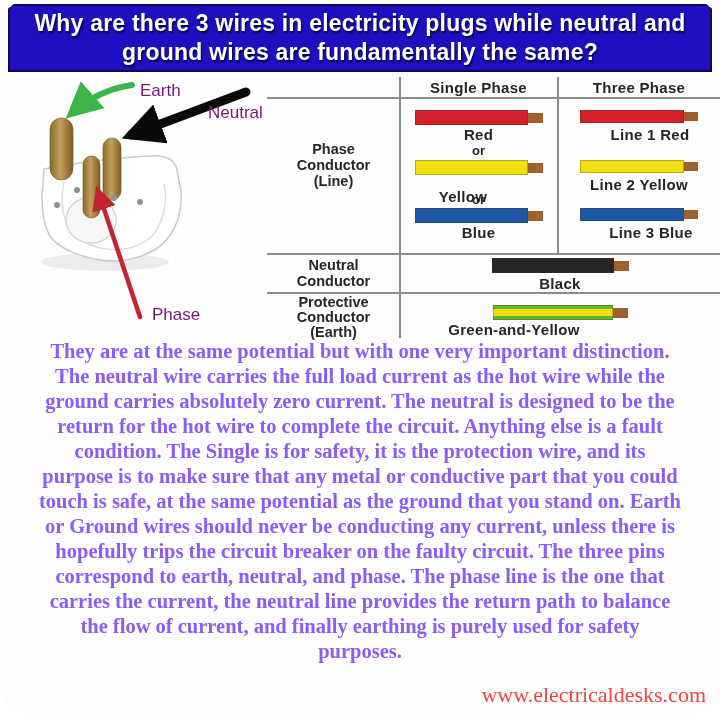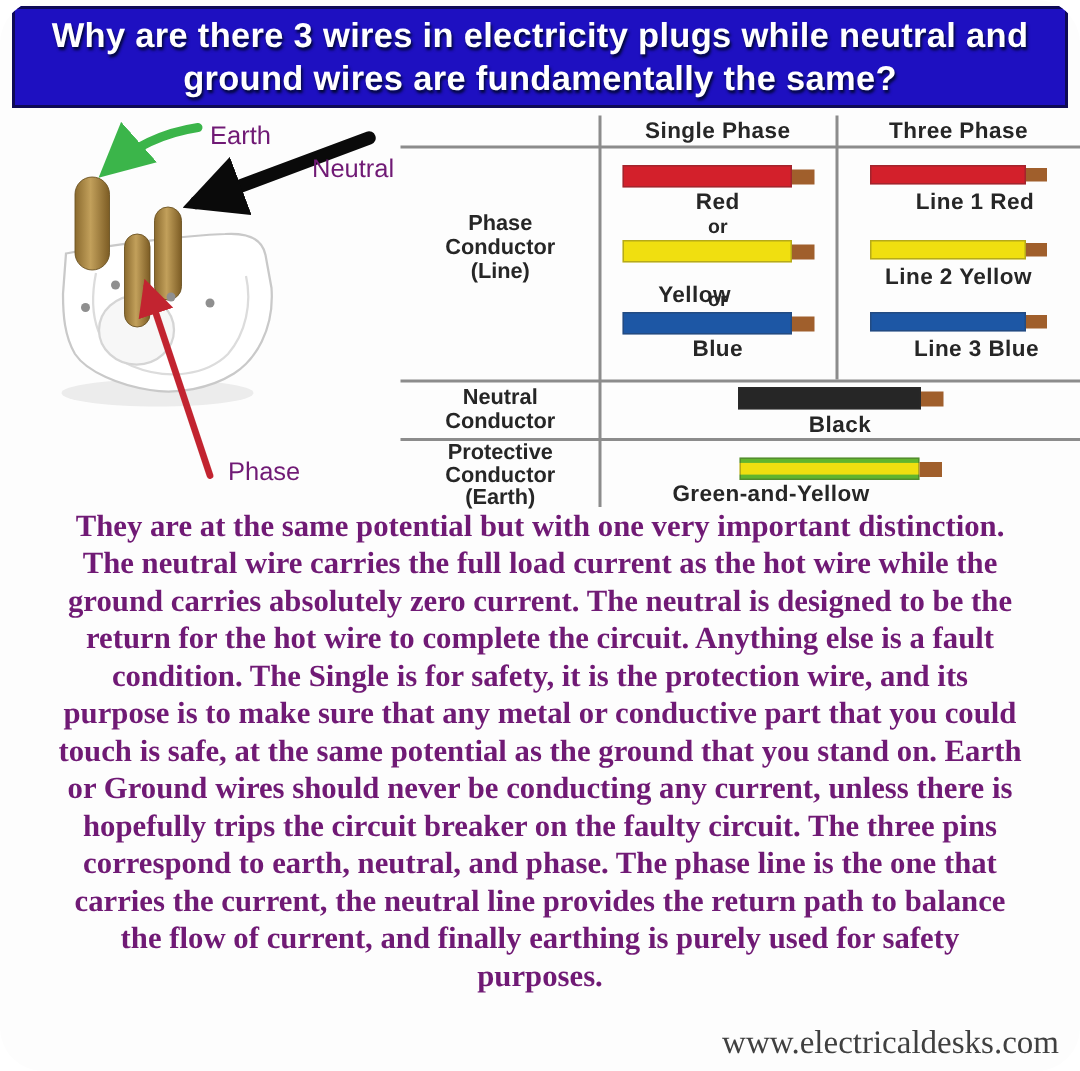--- a/index.html
+++ b/index.html
@@ -29,21 +29,21 @@
   .wirelab{font-size:15px;letter-spacing:0.3px;}
   .orlab{font-size:13px;}
   .wire{display:flex;align-items:center;justify-content:center;}
   .bar{height:15px;box-sizing:border-box;border:1px solid rgba(50,50,50,.30);}
   .bar-sm{height:13px;}
   .tip{width:15px;height:10px;}
   .tip-sm{width:14px;height:9px;}
   
   .para-line{
     width:720px;text-align:center;font-family:"Liberation Serif",serif;
-    font-weight:bold;font-size:20.5px;line-height:25px;color:#701a75;white-space:nowrap;
+    font-weight:bold;font-size:20.5px;line-height:25px;color:#8b5cf6;white-space:nowrap;
   }
   .footer{
     font-family:"Liberation Serif",serif;font-size:22px;white-space:nowrap;
     text-decoration:none;
   }
 </style>
 </head>
 <body>
 
 <div class="page">
@@ -189,15 +189,15 @@
     <div class="para-line">purpose is to make sure that any metal or conductive part that you could</div>
     <div class="para-line">touch is safe, at the same potential as the ground that you stand on. Earth</div>
     <div class="para-line">or Ground wires should never be conducting any current, unless there is</div>
     <div class="para-line">hopefully trips the circuit breaker on the faulty circuit. The three pins</div>
     <div class="para-line">correspond to earth, neutral, and phase. The phase line is the one that</div>
     <div class="para-line">carries the current, the neutral line provides the return path to balance</div>
     <div class="para-line">the flow of current, and finally earthing is purely used for safety</div>
     <div class="para-line">purposes.</div>
   </div>
 
-  <a class="abs footer" href="#" style="right: 14px; top: 682px; color: #404040;">www.electricaldesks.com</a>
+  <a class="abs footer" href="#" style="right: 14px; top: 682px; color: #ef4444;">www.electricaldesks.com</a>
 
 </div>
 
 </body></html>

